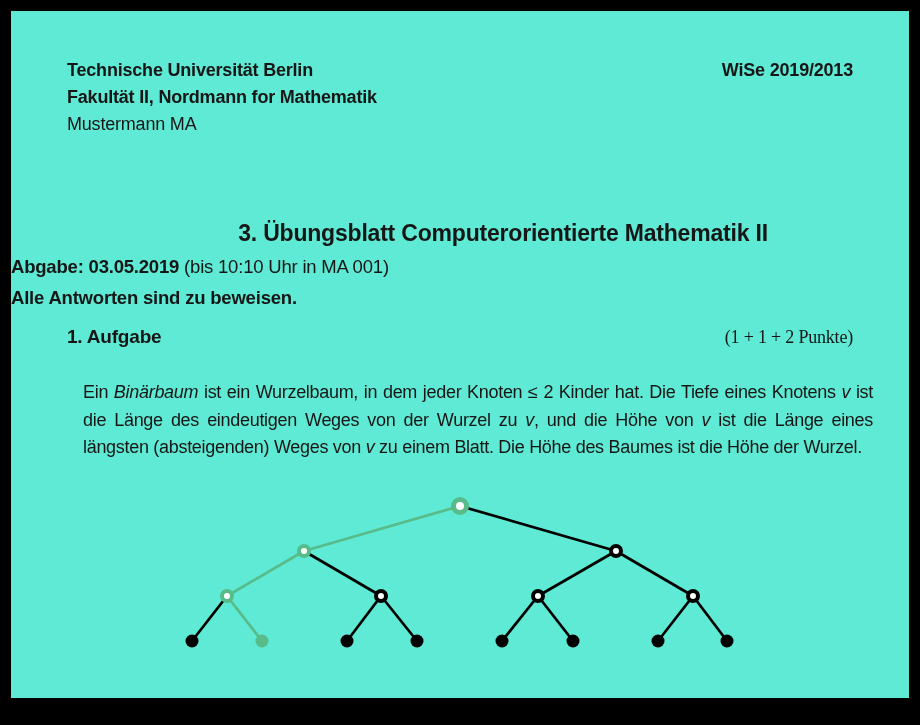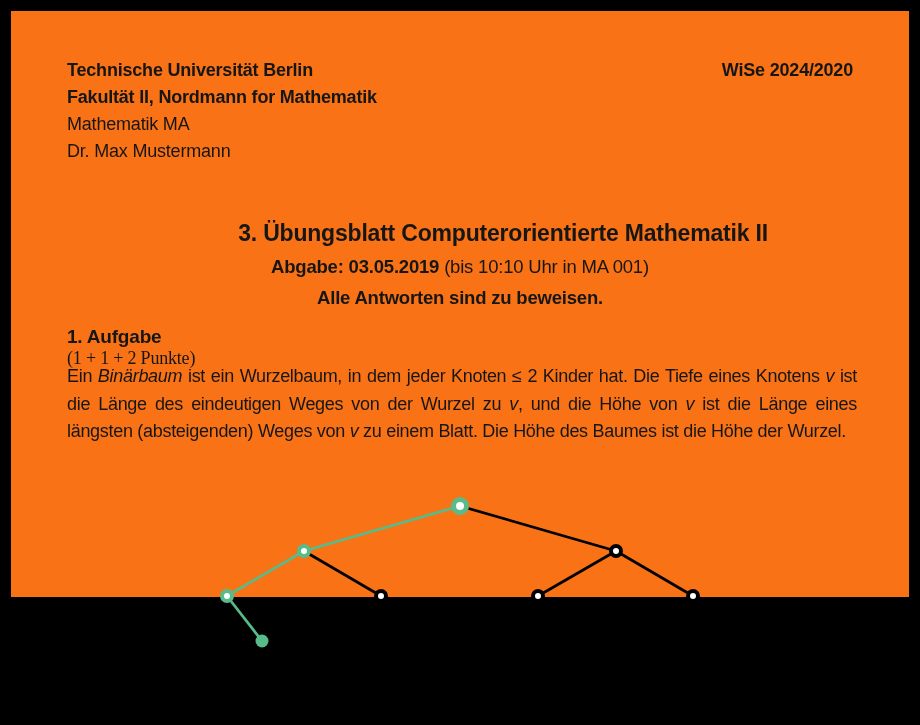--- a/index.html
+++ b/index.html
@@ -6,22 +6,22 @@
   body {
     width:920px; height:725px;
     background:#000000;
     font-family:"Liberation Sans", sans-serif;
     color:#161616;
     position:relative;
     overflow:hidden;
   }
   .page {
     position:absolute; left:11px; top:11px;
-    width:898px; height:586px;
-    background:#f97316;
+    width:898px; height:687px;
+    background:#5eead4;
   }
   .bold { font-weight:bold; }
 
   .header-left {
     position:absolute; left:56px; top:46px;
     font-size:18px; line-height:27px;
     letter-spacing:-0.2px;
   }
   .header-right {
     position:absolute; right:56px; top:46px;
@@ -30,64 +30,63 @@
   }
 
   .doc-title {
     position:absolute; left:0; top:209px; width:100%;
     text-align:center; font-size:23px; font-weight:bold;
     letter-spacing:-0.2px;
     padding-left:43px;
   }
   .due-line {
     position:absolute; left:0; top:245px; width:100%;
-    text-align:center; font-size:18.5px;
+    text-align:left; font-size:18.5px;
     letter-spacing:-0.2px;
   }
   .notice {
     position:absolute; left:0; top:276px; width:100%;
-    text-align:center; font-size:18.5px; font-weight:bold;
+    text-align:left; font-size:18.5px; font-weight:bold;
     letter-spacing:-0.2px;
   }
 
   .task-row {
     position:absolute; left:56px; right:56px; top:315px;
-    display:flex; justify-content:space-between; align-items:baseline;flex-direction:column;
+    display:flex; justify-content:space-between; align-items:baseline;
   }
   .task-label { font-size:19px; font-weight:bold; letter-spacing:-0.2px; }
   .task-points { font-size:18px; letter-spacing:-0.2px;font-family:Liberation Serif, serif; }
 
   .para {
     position:absolute; left:56px; top:352px; width:790px;
-    margin:0;
+    margin:16px;
     font-size:18px; line-height:27.5px;
     letter-spacing:-0.3px;
     text-align:justify;
   }
   .para i { font-style:italic; }
 
   #tree-svg {
     position:absolute; left:0; top:0; width:898px; height:703px;
     display:block;
   }
 </style>
 </head>
 <body>
 
 <div class="page">
 
   <div class="header-left">
     <div class="bold">Technische Universität Berlin</div>
     <div class="bold">Fakultät II, Nordmann for Mathematik</div>
-    <div>Mathematik MA</div>
-    <div>Dr. Max Mustermann</div>
+    <div>Mustermann MA</div>
   </div>
 
   <div class="header-right">
-    <div class="bold">WiSe 2024/2020</div>
+    <div class="bold">WiSe 2019/2013</div>
   </div>
 
   <div class="doc-title">3. Übungsblatt Computerorientierte Mathematik II</div>
 
   <div class="due-line"><span class="bold">Abgabe: 03.05.2019</span><span> (bis 10:10 Uhr in MA 001)</span></div>
 
   <div class="notice">Alle Antworten sind zu beweisen.</div>
 
   <div class="task-row">
     <span class="task-label">1. Aufgabe</span>

